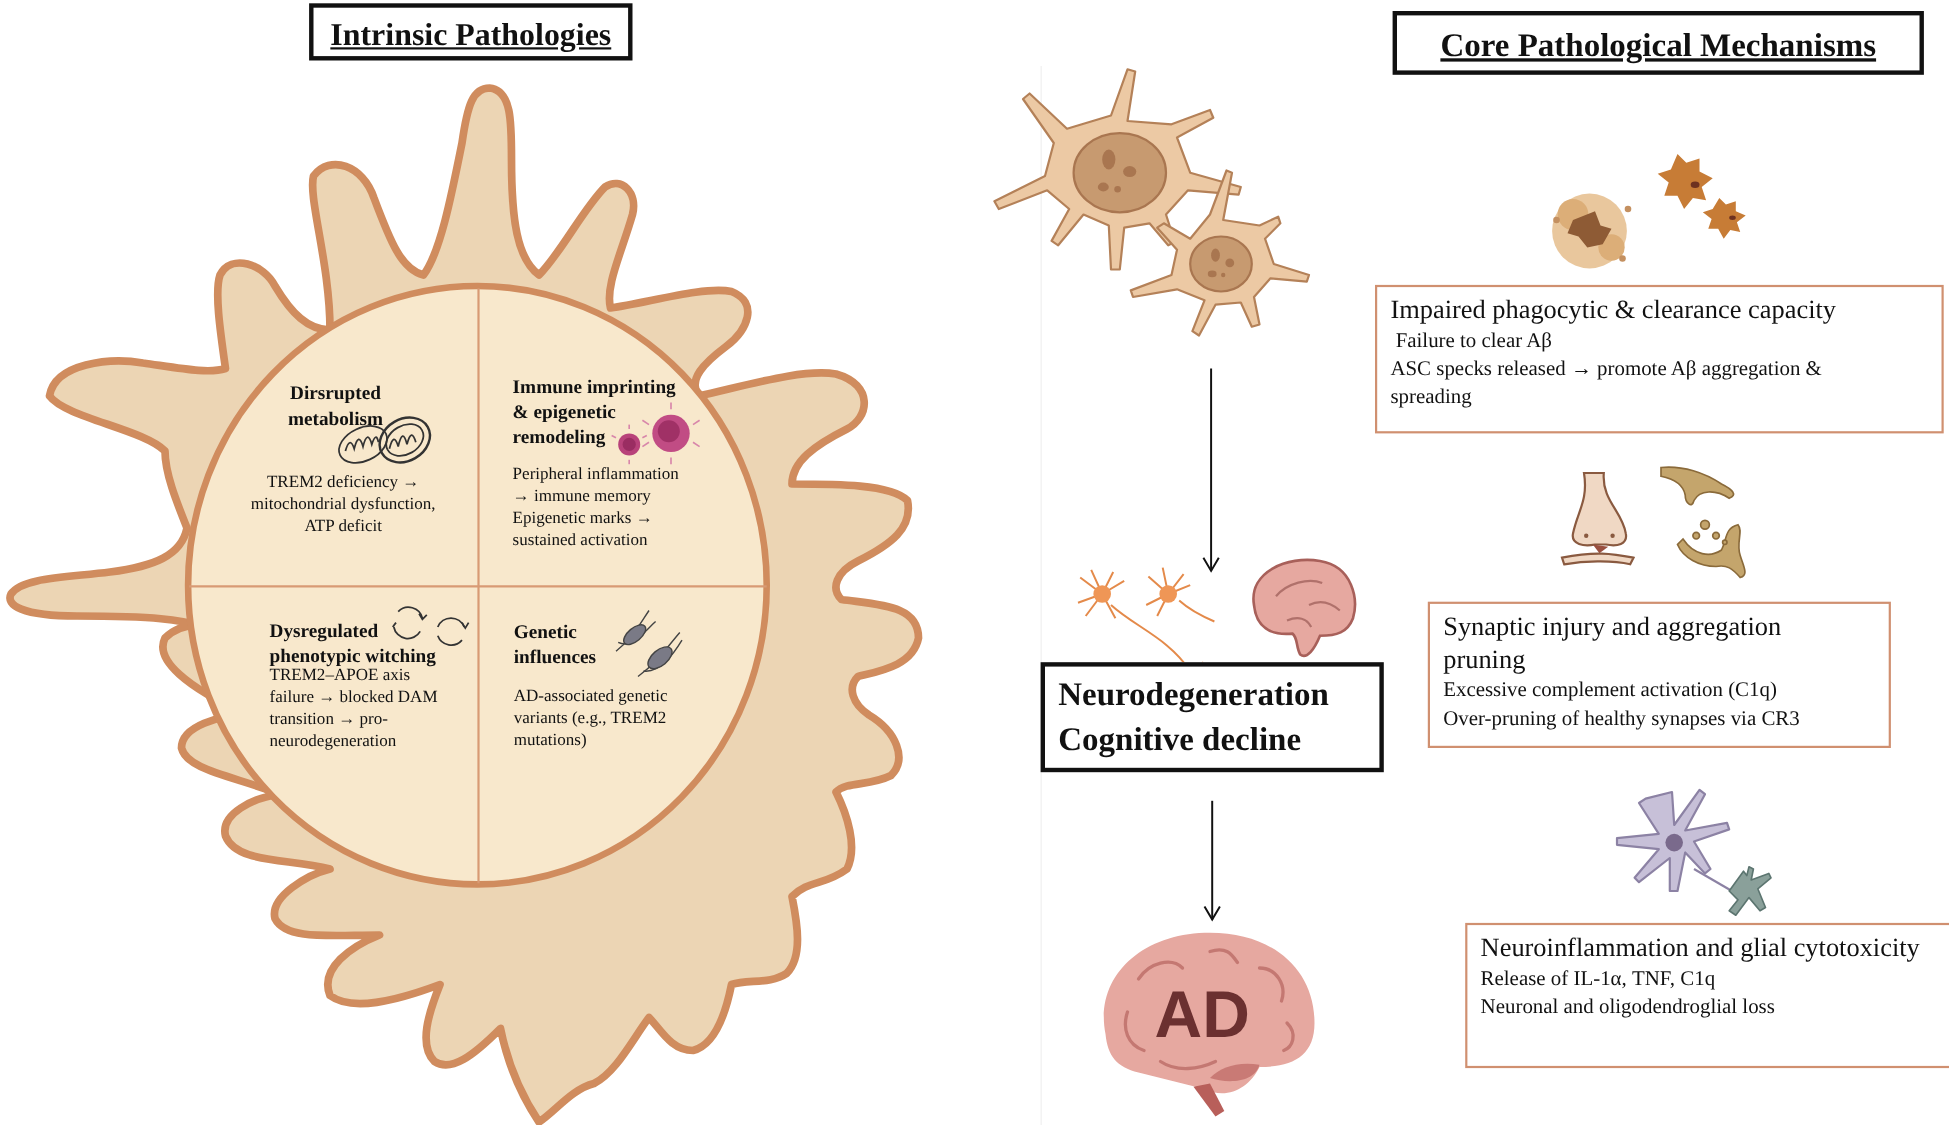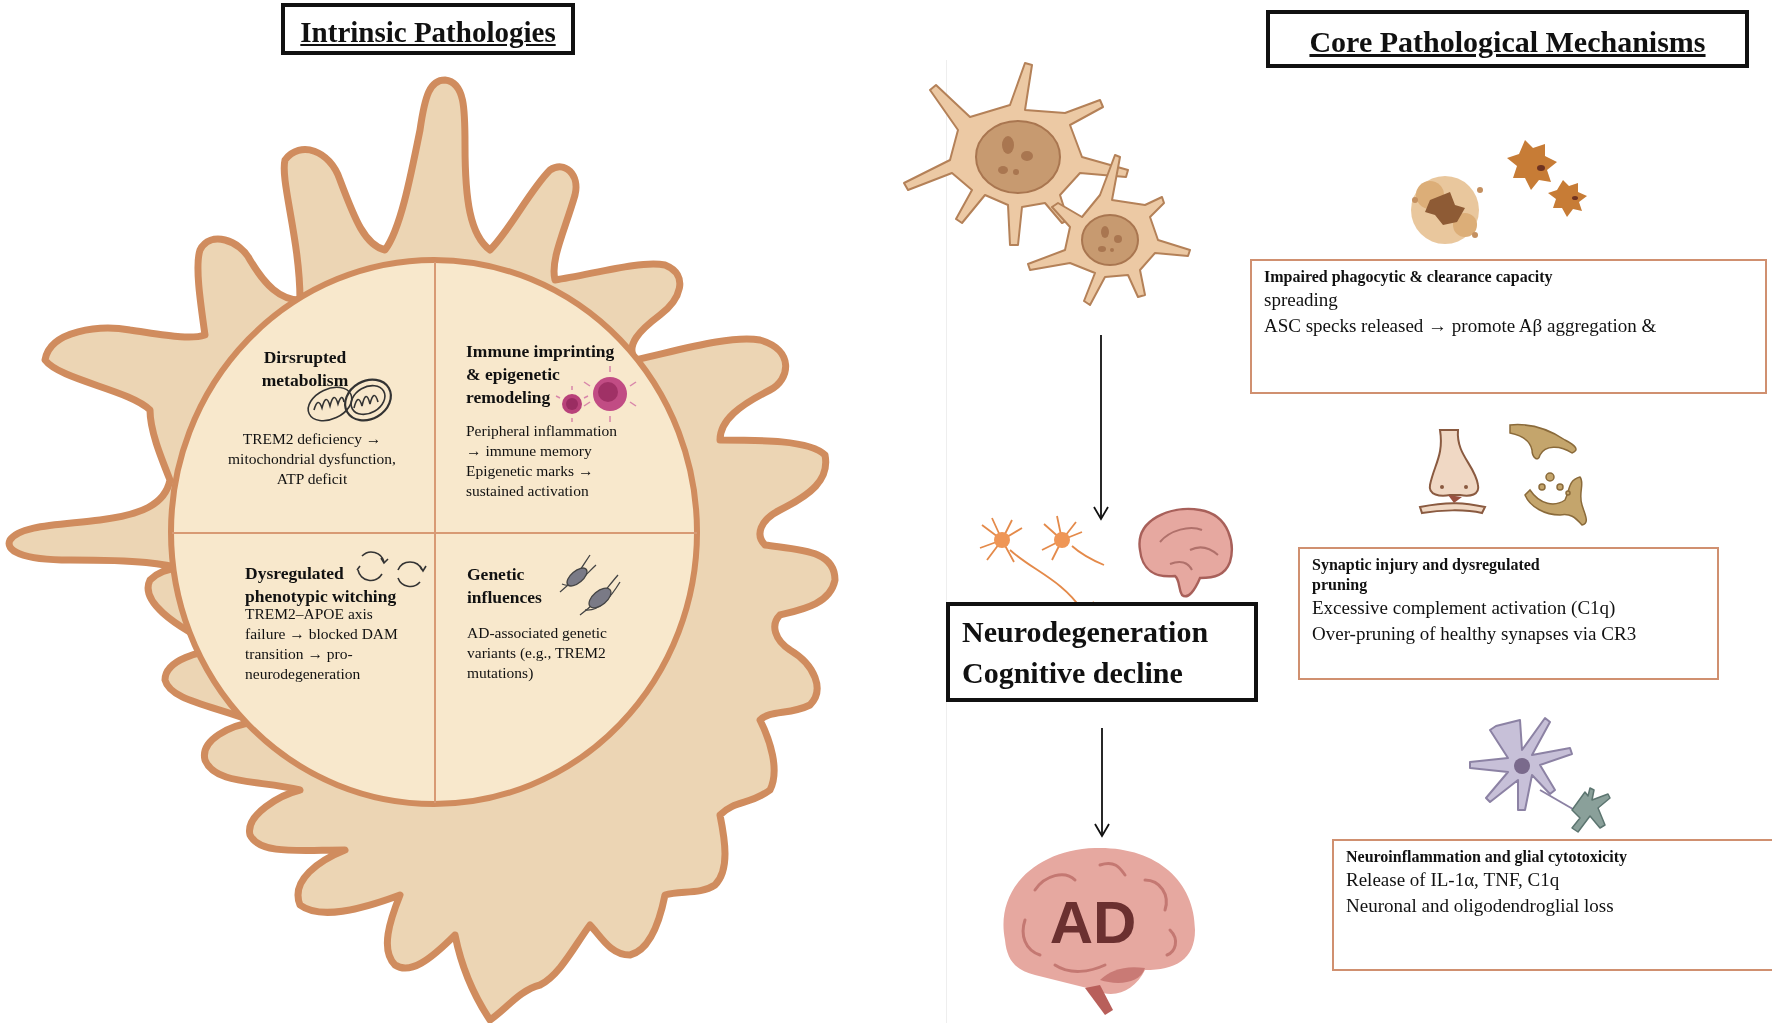--- a/index.html
+++ b/index.html
@@ -5,21 +5,21 @@
     html, body { margin: 0; padding: 0; background: #ffffff; }
     body { width: 1772px; height: 1023px; position: relative; overflow: hidden;
            font-family: "Liberation Serif", "DejaVu Serif", serif; color: #111; }
     .title-box { position: absolute; border: 4px solid #111; background: #fff;
                  font-weight: bold; font-size: 31px; text-align: center; line-height: 1.2;
                  box-sizing: border-box; padding-top: 8px; text-decoration: underline; }
     .quad-title { position: absolute; font-weight: bold; font-size: 17.5px; line-height: 1.3; }
     .quad-text { position: absolute; font-size: 15.5px; line-height: 1.3; }
     .mech-box { position: absolute; border: 2px solid #d09070; background: #fff;
                 box-sizing: border-box; padding: 6px 12px; }
-    .mech-title { font-weight: bold; font-size: 16px; line-height: 1.25; }
+    .mech-title { font-weight: normal; font-size: 24px; line-height: 1.25; }
     .mech-line { font-size: 19px; line-height: 1.35; }
     .outcome-box { position: absolute; border: 4px solid #111; background: #fff;
                    box-sizing: border-box; font-weight: bold; font-size: 30px;
                    line-height: 1.35; padding: 6px 12px; }
     .divider { position: absolute; left: 946px; top: 60px; width: 1px; height: 963px; background: #eeeeee; }
     svg { position: absolute; overflow: visible; }
   </style>
 </head>
 <body>
 
@@ -227,22 +227,23 @@
     <path d="M 168 50 l 6 6 l 9 -3 l 0 9 l 9 4 l -8 6 l 3 9 l -9 -2 l -6 8 l -5 -9 l -9 0 l 3 -9 l -8 -6 l 9 -3 Z"></path>
   </g>
   <g fill="#6e3220">
     <ellipse cx="146" cy="38" rx="4" ry="3"></ellipse>
     <ellipse cx="180" cy="68" rx="3" ry="2"></ellipse>
   </g>
 </svg>
 
 <div class="mech-box" style="left:1250px;top:259px;width:517px;height:135px;">
   <div class="mech-title">Impaired phagocytic &amp; clearance capacity</div>
+  <div class="mech-line" style="white-space:pre;"> Failure to clear Aβ</div>
+  <div class="mech-line">ASC specks released → promote Aβ aggregation &amp;</div>
   <div class="mech-line">spreading</div>
-  <div class="mech-line">ASC specks released → promote Aβ aggregation &amp;</div>
 </div>
 
 <svg width="180" height="110" style="left:1420px;top:415px;">
   <g>
     <path d="M 20 15 L 38 15 C 36 40 55 50 58 70 C 60 80 50 82 40 80 L 30 80 C 20 82 8 80 10 70 C 14 50 24 40 20 15 Z" fill="#f0d8c4" stroke="#8a5a40" stroke-width="2"></path>
     <circle cx="22" cy="72" r="2" fill="#8a5a40"></circle>
       <circle cx="46" cy="72" r="2" fill="#8a5a40"></circle>
     <path d="M 28 80 L 34 88 L 42 82 Z" fill="#9a5040"></path>
     <path d="M 0 92 C 30 86 45 88 65 92 L 62 98 C 45 94 20 95 2 98 Z" fill="#f0d8c4" stroke="#8a5a40" stroke-width="2"></path>
   </g>
@@ -250,21 +251,21 @@
     <path d="M 90 10 C 110 8 130 15 145 25 C 155 30 160 35 152 38 C 140 30 125 30 120 40 C 118 48 112 42 112 35 C 110 25 100 20 90 18 Z"></path>
     <path d="M 110 75 C 120 90 135 92 145 85 C 150 75 148 65 160 62 C 165 68 158 78 162 90 C 165 100 170 108 162 110 C 155 102 150 98 140 100 C 125 100 110 92 105 80 Z"></path>
     <circle cx="130" cy="62" r="4"></circle>
       <circle cx="122" cy="72" r="3"></circle>
       <circle cx="140" cy="72" r="3"></circle>
       <circle cx="148" cy="78" r="2"></circle>
   </g>
 </svg>
 
 <div class="mech-box" style="left:1298px;top:547px;width:421px;height:133px;">
-  <div class="mech-title">Synaptic injury and dysregulated</div>
+  <div class="mech-title">Synaptic injury and aggregation</div>
   <div class="mech-title">pruning</div>
   <div class="mech-line">Excessive complement activation (C1q)</div>
   <div class="mech-line">Over-pruning of healthy synapses via CR3</div>
 </div>
 
 <svg width="170" height="130" style="left:1460px;top:710px;">
   <g fill="#c7c0d8" stroke="#8c82a4" stroke-width="2" stroke-linejoin="round">
     <path d="M 60 10 L 62 40 L 85 8 L 90 12 L 72 45 L 110 38 L 112 44 L 80 55 L 95 80 L 90 84 L 72 65 L 65 100 L 58 100 L 58 70 L 30 92 L 26 88 L 48 62 L 10 58 L 10 52 L 48 48 L 30 20 L 36 16 Z"></path>
   </g>
   <circle cx="62" cy="56" r="8" fill="#7a6a8c"></circle>

